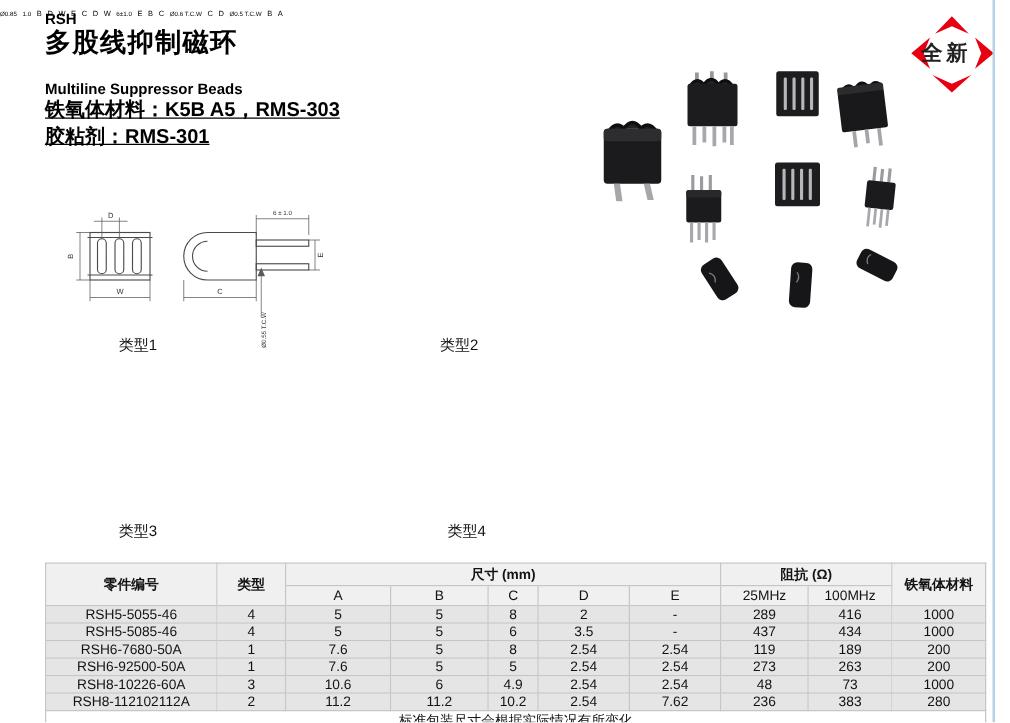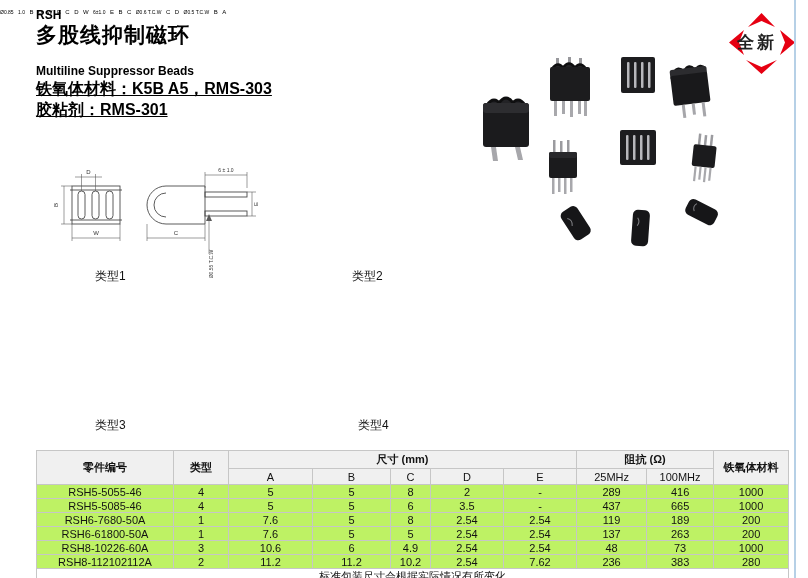--- a/index.html
+++ b/index.html
@@ -32,21 +32,21 @@
   .type-label {width:70px; text-align:left; font-size:12px; color:#111;}
 
   
   .spec-table {left:36px; top:450px;}
   table {border-collapse:collapse; table-layout:fixed; width:752px; font-size:11px; color:#131313; border:1px solid #9e9e9e;}
   th,td {border:1px solid #c6c6c6; text-align:center; padding:0; overflow:hidden; white-space:nowrap; font-weight:400;}
   thead th {background:#f0f0f0;}
   thead th.bold {font-weight:700;}
   tr.gr th {height:17px;}
   tr.sub th {height:15px;}
-  tbody td {height:13px; background:#bef264;}
+  tbody td {height:13px; background:#e5e5e5;}
   tfoot td {height:15px; background:#fff;}
 </style>
 </head>
 <body>
 
 <div class="page">
 
   
   <div class="abs hdr">
     <div class="series">RSH</div>
@@ -372,44 +372,44 @@
         </tr>
         <tr>
           <td>RSH5-5085-46</td>
           <td>4</td>
           <td>5</td>
           <td>5</td>
           <td>6</td>
           <td>3.5</td>
           <td>-</td>
           <td>437</td>
-          <td>665</td>
+          <td>434</td>
           <td>1000</td>
         </tr>
         <tr>
           <td>RSH6-7680-50A</td>
           <td>1</td>
           <td>7.6</td>
           <td>5</td>
           <td>8</td>
           <td>2.54</td>
           <td>2.54</td>
           <td>119</td>
           <td>189</td>
           <td>200</td>
         </tr>
         <tr>
-          <td>RSH6-61800-50A</td>
+          <td>RSH6-92500-50A</td>
           <td>1</td>
           <td>7.6</td>
           <td>5</td>
           <td>5</td>
           <td>2.54</td>
           <td>2.54</td>
-          <td>137</td>
+          <td>273</td>
           <td>263</td>
           <td>200</td>
         </tr>
         <tr>
           <td>RSH8-10226-60A</td>
           <td>3</td>
           <td>10.6</td>
           <td>6</td>
           <td>4.9</td>
           <td>2.54</td>

